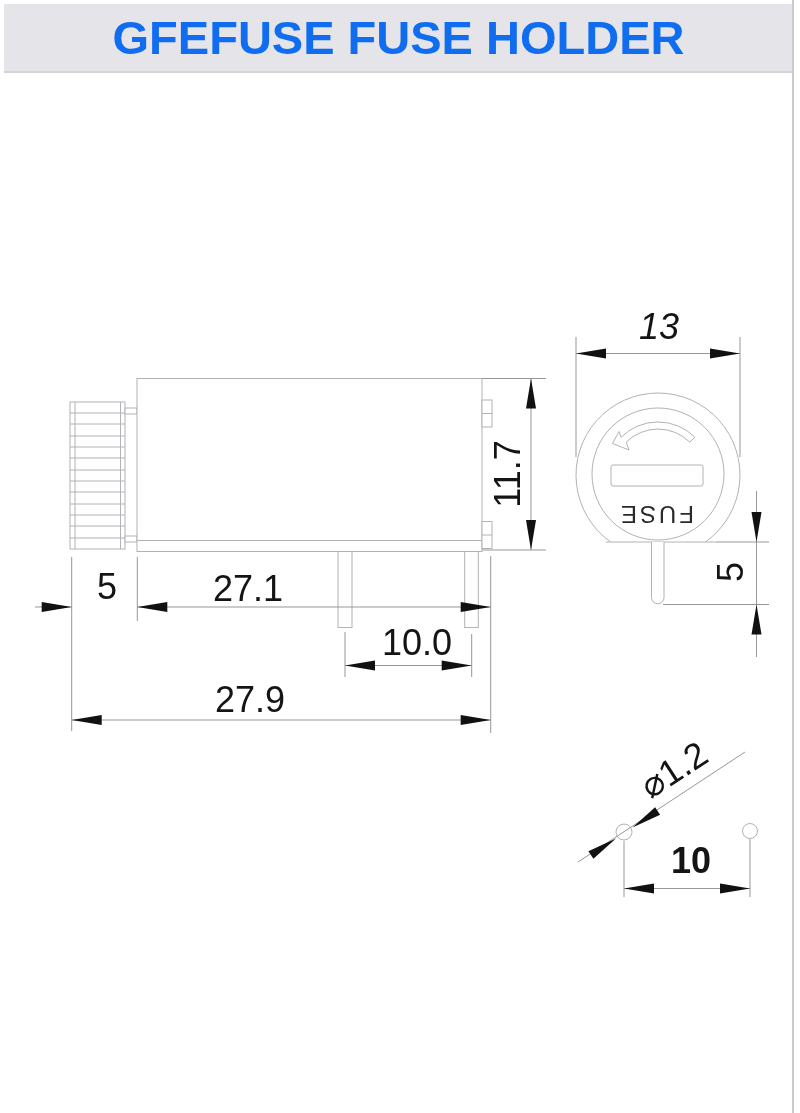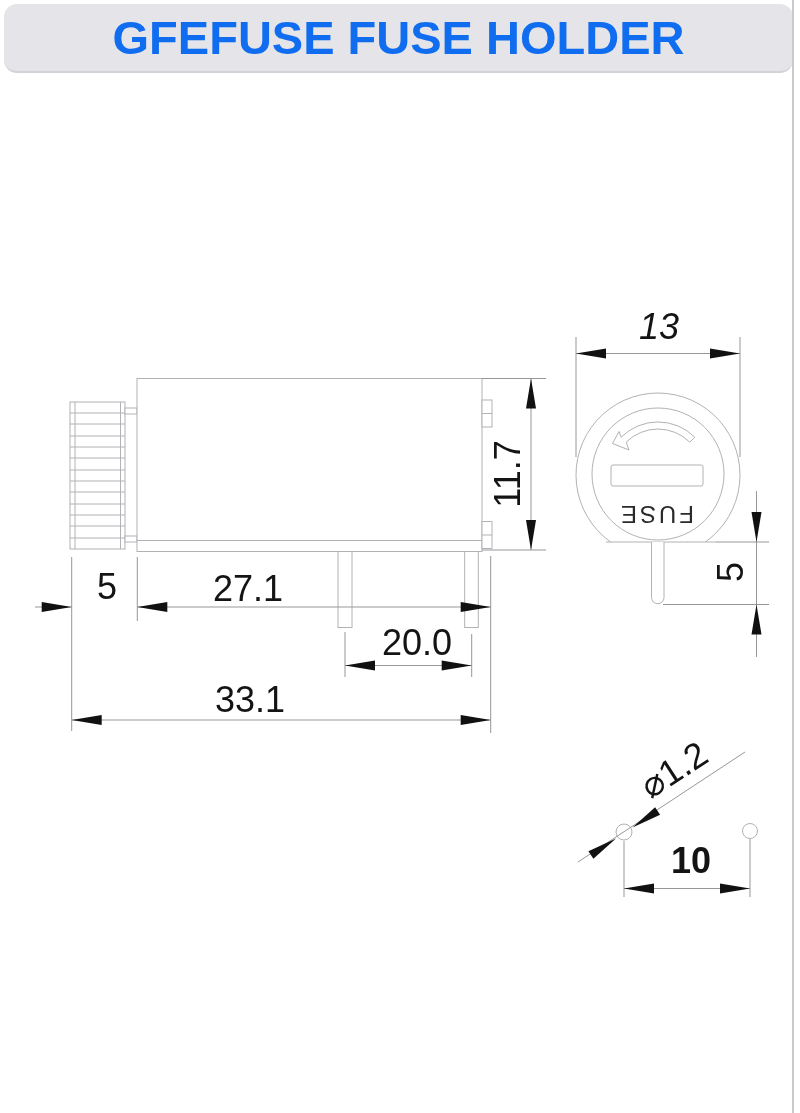--- a/index.html
+++ b/index.html
@@ -1,21 +1,21 @@
 <!DOCTYPE html>
 <html><head>
 <meta charset="utf-8">
 <style>
   html,body{margin:0;padding:0;background:#ffffff;}
   body{width:800px;height:1113px;position:relative;font-family:"Liberation Sans",sans-serif;overflow:hidden;}
 
   .banner{
     position:absolute;left:4px;top:4px;width:789px;height:67px;
     background:#e4e4e9;border-bottom:2px solid #d2d2d8;
-    display:flex;align-items:center;justify-content:center;border-radius:13px;
+    display:flex;align-items:center;justify-content:center;
   }
   .banner .title{
     font-size:47px;font-weight:bold;color:#116df0;letter-spacing:0px;
     white-space:nowrap;
   }
 
   .page-edge{position:absolute;top:0;bottom:0;left:792px;width:2px;background:#c9c9ce;}
 
   svg.drawing{position:absolute;left:0;top:0;}
 
@@ -152,17 +152,17 @@
     <polygon points="624,888.5 654,883.5 654,893.5"></polygon>
     <polygon points="750,888.5 720,883.5 720,893.5"></polygon>
   </g>
 </svg>
 
 <span class="dim-text rot90" style="left:508px;top:474px;">11.7</span>
 <span class="dim-text" style="left:659px;top:327px;font-style:italic;">13</span>
 <span class="dim-text rot90" style="left:731px;top:572px;">5</span>
 <span class="dim-text" style="left:107px;top:587px;">5</span>
 <span class="dim-text" style="left:248px;top:589px;">27.1</span>
-<span class="dim-text" style="left:417px;top:643px;">20.0</span>
-<span class="dim-text" style="left:250px;top:700px;">33.1</span>
+<span class="dim-text" style="left:417px;top:643px;">10.0</span>
+<span class="dim-text" style="left:250px;top:700px;">27.9</span>
 <span class="dim-text rot33" style="left:674px;top:770px;">⌀1.2</span>
 <span class="dim-text" style="left:691px;top:861px;font-weight:bold;">10</span>
 <span class="fuse-text" style="left:656px;top:514px;">FUSE</span>
 
 </body></html>

